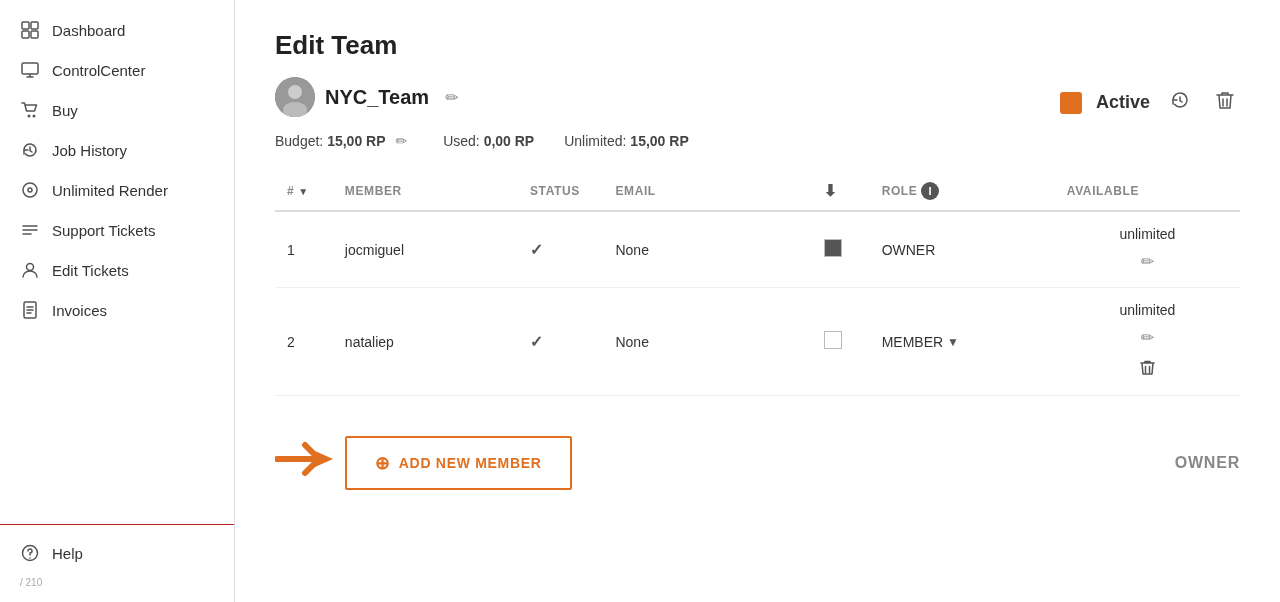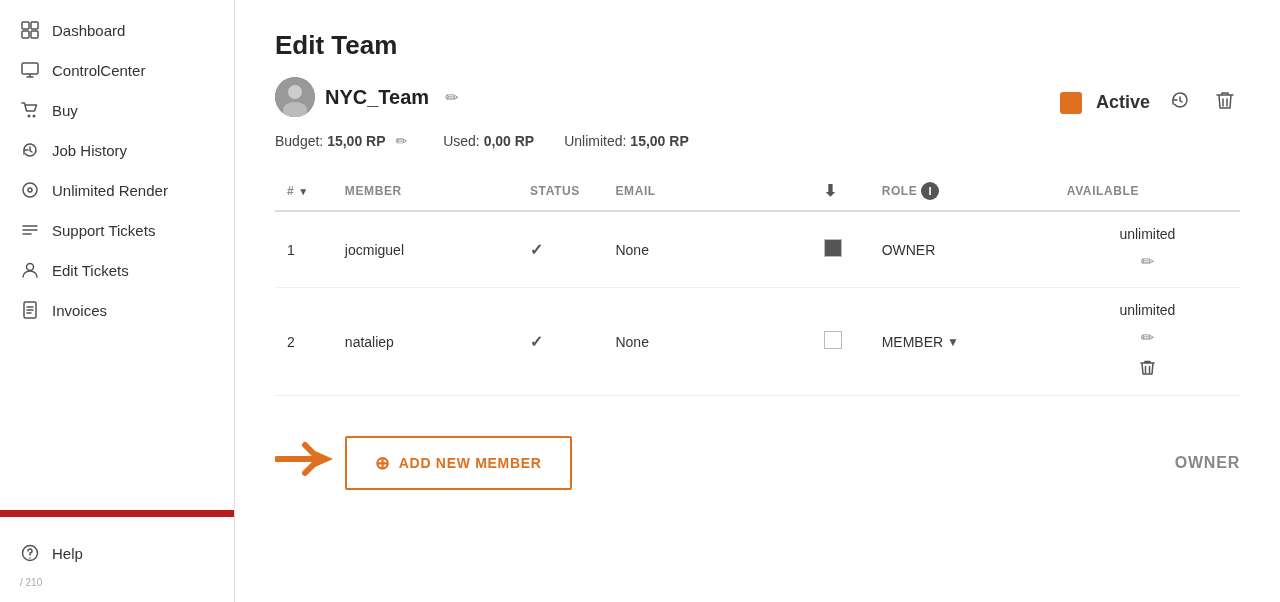--- a/index.html
+++ b/index.html
@@ -37,21 +37,21 @@
       width: 20px;
       height: 20px;
       display: flex;
       align-items: center;
       justify-content: center;
       color: #555;
       flex-shrink: 0;
     }
     .sidebar-item.active .icon { color: #e07020; }
     .sidebar-spacer { flex: 1; }
-    .sidebar-bottom { border-top: 7px solid #b91c1c; padding-top: 16px; }
+    .sidebar-bottom { border-top: 1px solid #b91c1c; padding-top: 8px; }
     .sidebar-footer {
       font-size: 10px;
       color: #aaa;
       padding: 4px 20px;
     }
 
     
     .main {
       flex: 1;
       background: #ffffff;

